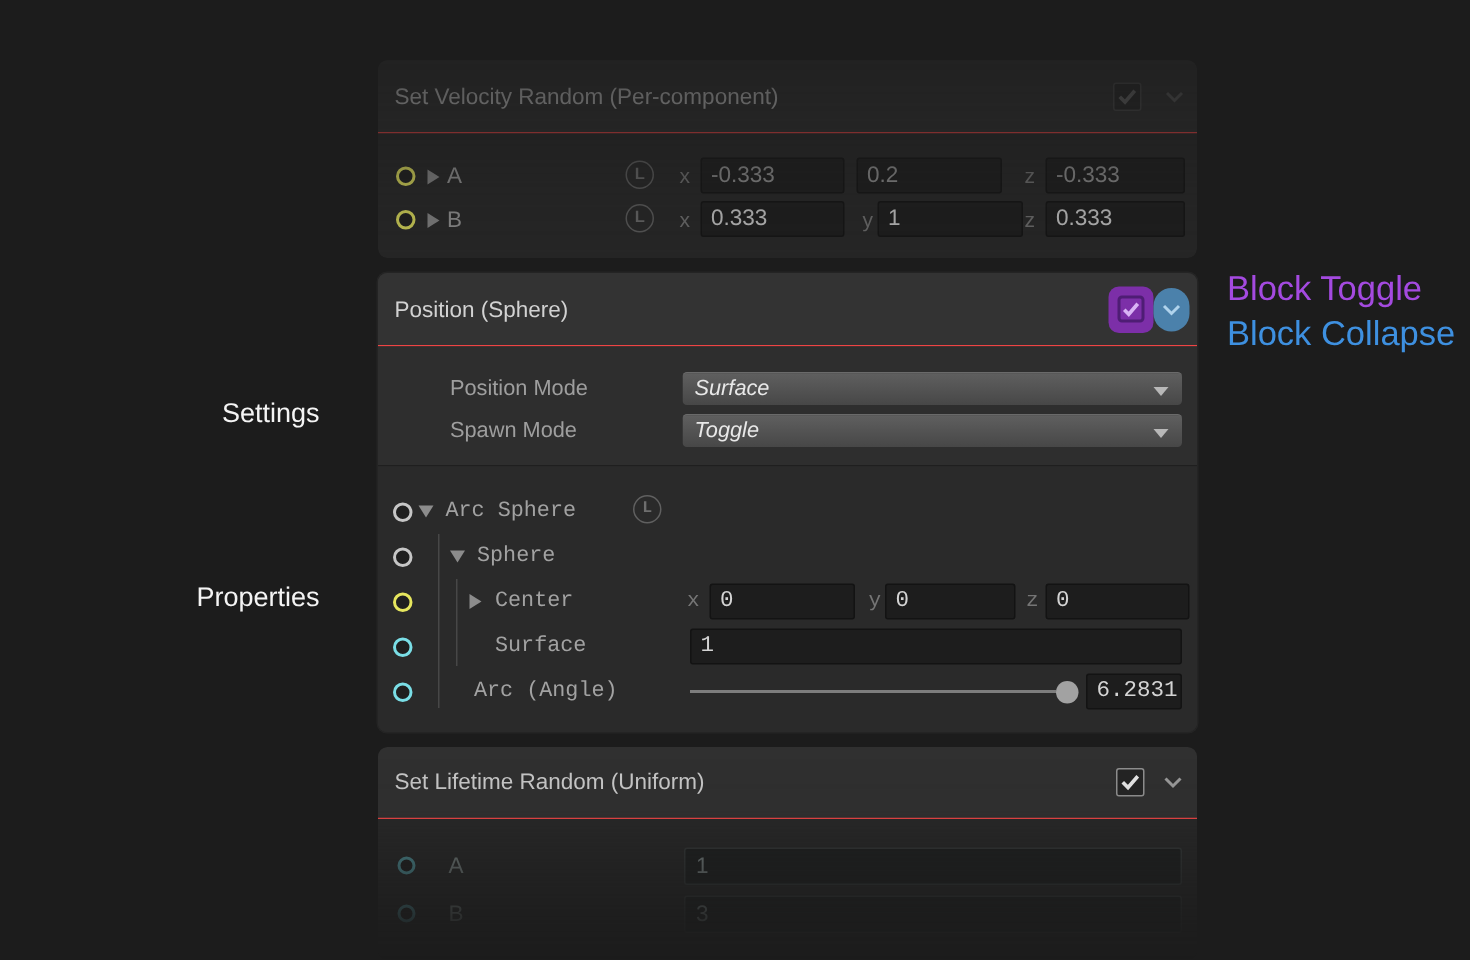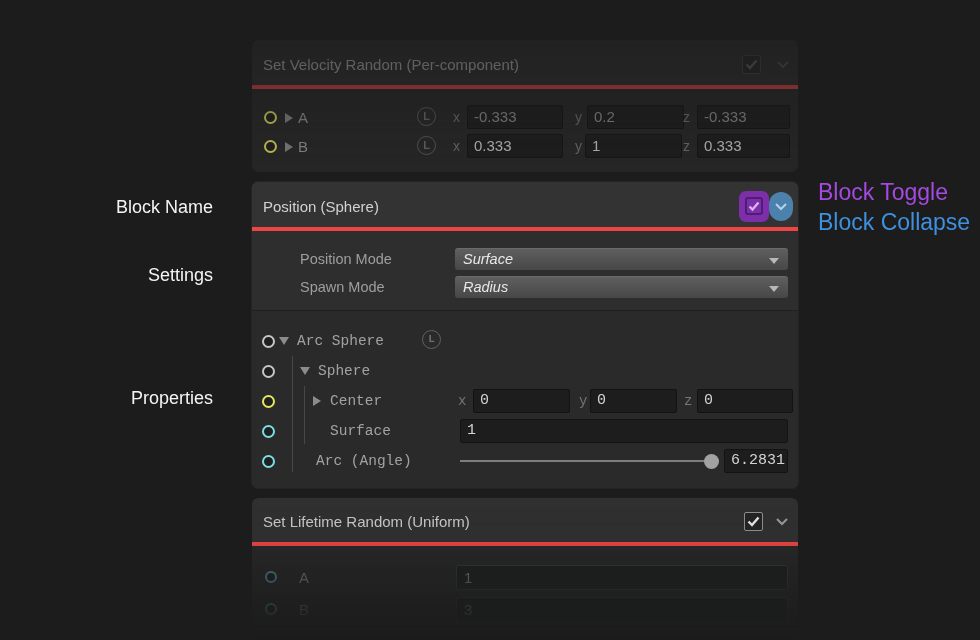--- a/index.html
+++ b/index.html
@@ -12,21 +12,21 @@
   }
 
   
   .anno { position:absolute; font-size:18px; line-height:22px; color:#f4f4f4; }
   .anno-left { width:213px; left:0; text-align:right; }
   .anno-right { left:818px; font-size:23px; }
 
   
   .block { position:absolute; left:252px; width:546px; border-radius:6px; }
   .blk-header { position:absolute; left:0; right:0; top:0; height:49px;
-    background:#303030; border-bottom:4px solid #ef4444; border-radius:6px 6px 0 0; }
+    background:#303030; border-bottom:1px solid #ef4444; border-radius:6px 6px 0 0; }
   .blk-title { position:absolute; left:11px; top:0; line-height:49px;
     font-size:15px; color:#d2d2d2; white-space:nowrap; }
 
   
   .nfield { position:absolute; height:24px; background:#1d1d1d;
     border:1px solid #131313; border-radius:2px; padding:0 6px;
     font-size:15px; line-height:22px; color:#d4d4d4;
     overflow:hidden; white-space:nowrap; }
   .val-dim { color:#969696; }
   .axis { position:absolute; font-size:14px; color:#757575; line-height:24px; }
@@ -108,21 +108,20 @@
   .lfield { position:absolute; left:204px; width:332px; height:25px;
     background:#1d1f1f; border:1px solid #343838; border-radius:2px;
     padding:0 7px; font-size:15px; line-height:23px; color:#7b8585; }
   .llabel { position:absolute; left:47px; font-size:15px; color:#76807f; line-height:24px; }
 </style>
 </head>
 <body>
 
 <div class="canvas">
 
-  <div class="anno anno-left" style="top:196px">Block Name</div>
   <div class="anno anno-left" style="top:387px">Properties</div>
   <div class="anno anno-left" style="top:264px">Settings</div>
 
   <div class="anno anno-right" style="top: 181px; color: rgb(164, 74, 224);">Block Toggle</div>
   <div class="anno anno-right" style="top: 211px; color: rgb(62, 144, 224);">Block Collapse</div>
 
   <section class="block block-velocity">
     <header class="blk-header">
       <span class="blk-title">Set Velocity Random (Per-component)</span>
       <span class="checkbox" style="left:490px; top:15px; background:#262626; border-color:#4a4a4a;">
@@ -138,21 +137,21 @@
     </header>
 
     <div class="vrow" style="top:64px">
       <span class="port port-yellow" style="left:12px; top:7px;"></span>
       <span class="tri-right" style="left:33px; top:9px;"></span>
       <span class="rowlabel" style="left:46px; top:2px;">A</span>
       <span class="licon" style="left:165px; top:3px;">L</span>
       <span class="axis" style="left:201px; top:1px;">x</span>
       <span class="nfield val-dim" style="left:215px; top:1px; width:96px;">-0.333</span>
       <span class="axis" style="left:323px; top:1px;">y</span>
-      <span class="nfield val-dim" style="left:335px; top:1px; width:97px;">0.2</span>
+      <span class="nfield val-dim" style="left:319px; top:1px; width:97px;">0.2</span>
       <span class="axis" style="left:431px; top:1px;">z</span>
       <span class="nfield val-dim" style="left:445px; top:1px; width:93px;">-0.333</span>
     </div>
 
     <div class="vrow" style="top:93px">
       <span class="port port-yellow" style="left:12px; top:7px;"></span>
       <span class="tri-right" style="left:33px; top:9px;"></span>
       <span class="rowlabel" style="left:46px; top:2px;">B</span>
       <span class="licon" style="left:165px; top:3px;">L</span>
       <span class="axis" style="left:201px; top:1px;">x</span>
@@ -182,21 +181,21 @@
     </header>
 
     <div class="settings-area">
       <span class="set-label" style="top:17px">Position Mode</span>
       <span class="dropdown" style="top:17px">
         <span>Surface</span>
         <span class="dd-arrow"></span>
       </span>
       <span class="set-label" style="top:45px">Spawn Mode</span>
       <span class="dropdown" style="top:45px">
-        <span>Radius</span>
+        <span>Toggle</span>
         <span class="dd-arrow"></span>
       </span>
     </div>
 
     <div class="props-area">
       <span class="guide" style="left:40px; top:45px; height:116px;"></span>
       <span class="guide" style="left:52px; top:75px; height:58px;"></span>
 
       <div class="prow" style="top:15px">
         <span class="port port-white" style="left:10px; top:9px;"></span>

